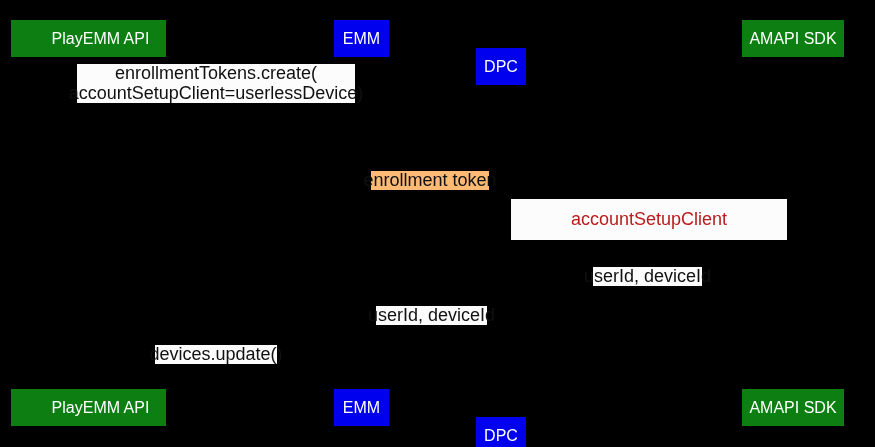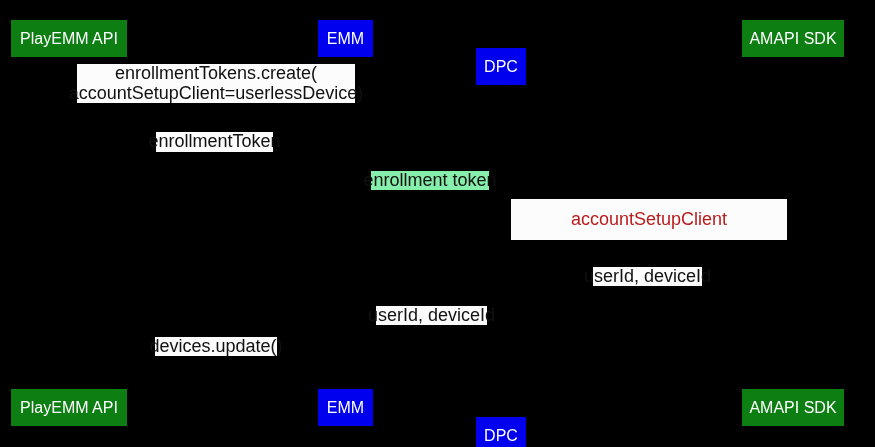--- a/index.html
+++ b/index.html
@@ -19,22 +19,22 @@
     position: absolute;
     height: 37px;
     display: flex;
     align-items: center;
     justify-content: center;
     font-size: 16px;
     white-space: nowrap;
   }
   .row-top    { top: 20px; }
   .row-bottom { top: 389px; }
-  .actor.playemm { left: 11px;  width: 116px; }
-  .actor.emm     { left: 318px; width: 55px;  }
+  .actor.playemm { left: 11px;  width: 131px; padding-left: 24px; }
+  .actor.emm     { left: 334px; width: 55px;  }
   .actor.dpc     { left: 476px; width: 50px; margin-top: 28px;  }
   .actor.amapi   { left: 742px; width: 102px; }
 
   .msg {
     position: absolute;
     display: flex;
     flex-direction: column;
     align-items: center;
     justify-content: center;
     text-align: center;
@@ -42,42 +42,39 @@
     white-space: nowrap;
     line-height: 19.5px;
   }
   .msg span { display: block; }
   .msg1 { left: 77px;  top: 64px;  width: 278px; height: 39px; }
   .msg2 { left: 156px; top: 132px; width: 117px; height: 20px; }
   .msg3 { left: 371px; top: 171px; width: 118px; height: 19px; }
   .msg4 { left: 511px; top: 199px; width: 276px; height: 41px; line-height: 20.5px; }
   .msg5 { left: 593px; top: 267px; width: 109px; height: 19px; }
   .msg6 { left: 376px; top: 306px; width: 111px; height: 19px; }
-  .msg7 { left: 155px; top: 337px; width: 122px; height: 19px; }
+  .msg7 { left: 155px; top: 345px; width: 122px; height: 19px; }
 </style>
 </head>
 <body>
 
 <div class="diagram">
 
   <div class="actor row-top playemm" style="background-color: rgb(13, 126, 18); color: rgb(255, 255, 255);">PlayEMM API</div>
   <div class="actor row-top emm" style="background-color: rgb(0, 0, 238); color: rgb(255, 255, 255);">EMM</div>
   <div class="actor row-top dpc" style="background-color: rgb(0, 0, 238); color: rgb(255, 255, 255);">DPC</div>
   <div class="actor row-top amapi" style="background-color: rgb(13, 126, 18); color: rgb(255, 255, 255);">AMAPI SDK</div>
 
   <div class="msg msg1" style="background-color: rgb(252, 252, 252); color: rgb(17, 17, 17);">
     <span>enrollmentTokens.create(</span>
     <span>accountSetupClient=userlessDevice)</span>
   </div>
 
-  <div class="msg msg2" style="background-color: rgb(252, 252, 252); color: rgb(17, 17, 17);">
-    <span>enrollmentToken</span>
-  </div>
 
-  <div class="msg msg3" style="background-color: #86efac; color: rgb(17, 17, 17);">
+  <div class="msg msg3" style="background-color: #fdba74; color: rgb(17, 17, 17);">
     <span>enrollment token</span>
   </div>
 
   <div class="msg msg4" style="background-color: rgb(252, 252, 252); color: #b91c1c;">
     <span>accountSetupClient</span>
   </div>
 
   <div class="msg msg5" style="background-color: rgb(252, 252, 252); color: rgb(17, 17, 17);">
     <span>userId, deviceId</span>
   </div>

